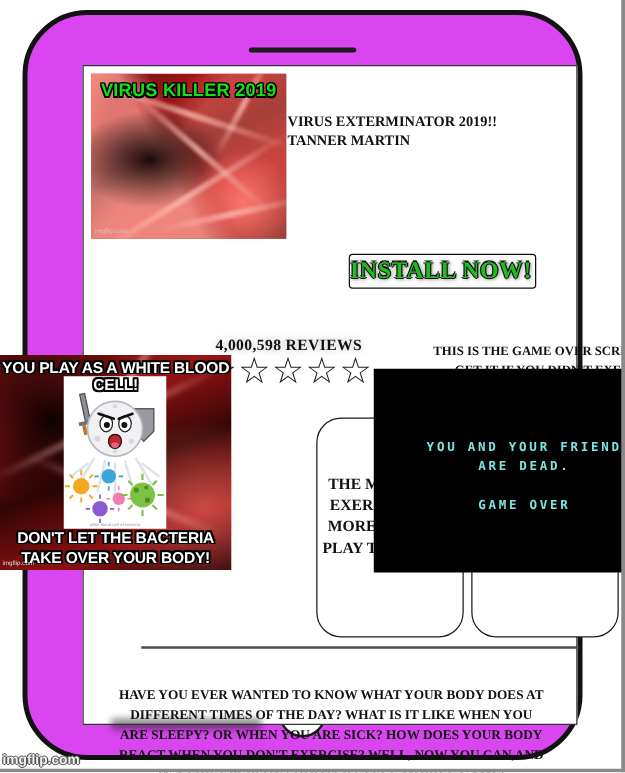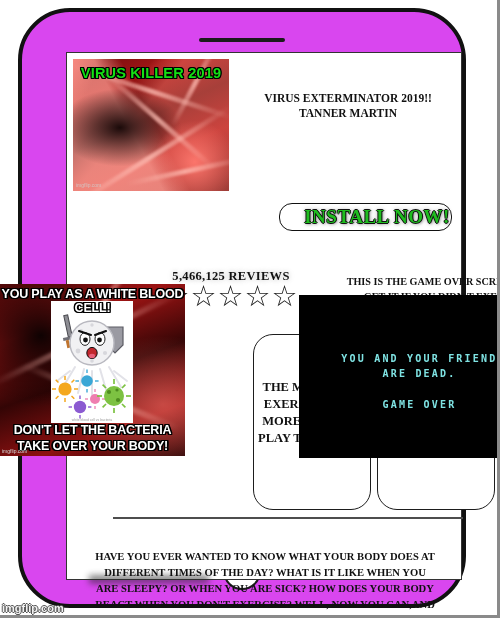--- a/index.html
+++ b/index.html
@@ -43,26 +43,26 @@
   .s4{width:170px;left:-6px;top:30px;transform:rotate(18deg);}
   .s5{width:96px;left:74px;top:22px;transform:rotate(-62deg);height:4px;}
   #appimg-title{position:absolute;left:0;right:0;top:6px;text-align:center;
           font-family:"Liberation Sans",sans-serif;font-weight:bold;font-size:14.5px;
           letter-spacing:.2px;color:#14e014;
           text-shadow:-1px 0 #000,1px 0 #000,0 -1px #000,0 1px #000,-1px -1px #000,1px 1px #000,1px -1px #000,-1px 1px #000;}
   #appimg-credit{position:absolute;left:3px;bottom:3px;font-size:5px;color:#cfcfcf;
           font-family:"Liberation Sans",sans-serif;opacity:.8;}
   #appimg-shadow{position:absolute;left:22px;bottom:-5px;width:120px;height:9px;background:#2a2a2a;filter:blur(3px);opacity:.55;}
 
-  #apptitle{position:absolute;left:176px;top:38px;width:210px;text-align:center;
+  #apptitle{position:absolute;left:163px;top:38px;width:210px;text-align:left;
             font-size:11.5px;font-weight:bold;line-height:15px;color:#111;}
 
   #install{position:absolute;left:212px;top:150px;width:148px;height:26px;
-           border:1.6px solid #111;border-radius:13px;background:#fff;
-           display:flex;align-items:center;justify-content:center;padding-left:23px;}
+           border:1.6px solid #111;border-radius:3px;background:#fff;
+           display:flex;align-items:center;justify-content:flex-start;}
   #install-label{font-family:"Liberation Serif",serif;font-weight:bold;font-size:19px;
            color:#1fbd1f;letter-spacing:.5px;
            text-shadow:-1px 0 #111,1px 0 #111,0 -1px #111,0 1px #111,0 0 5px #9a9a9a,1px 1px 3px #777;}
 
   
   #reviews{position:absolute;left:72px;top:216px;width:184px;text-align:center;}
   #reviews-count{font-size:12.5px;font-weight:bold;color:#111;letter-spacing:.3px;
            text-shadow:0 0 5px #cfcfcf,0 0 9px #dedede,1px 1px 0 #fff;}
   #stars{margin-top:-1px;font-size:29px;line-height:26px;color:#1a1a1a;letter-spacing:1px;
            font-family:"DejaVu Sans",sans-serif;}
@@ -146,21 +146,21 @@
       </div>
       <div id="appimg-shadow"></div>
 
       <div id="apptitle">VIRUS EXTERMINATOR 2019!! TANNER MARTIN</div>
 
       <div id="install">
         <span id="install-label">INSTALL NOW!</span>
       </div>
 
       <div id="reviews">
-        <div id="reviews-count">5,466,125 REVIEWS</div>
+        <div id="reviews-count">4,000,598 REVIEWS</div>
         <div id="stars">☆☆☆☆☆</div>
       </div>
 
       <div id="gotext">THIS IS THE GAME OVER SCREEN! YOU GET IT IF YOU DIDN'T EXERCISE ENOUGH THAT DAY!</div>
 
       <div class="panel" id="panel-left">
         <div id="panel-left-text">THE MORE YOU EXERCISE, THE MORE YOU CAN PLAY THE GAME!</div>
       </div>
       <div class="panel" id="panel-right"></div>
 

